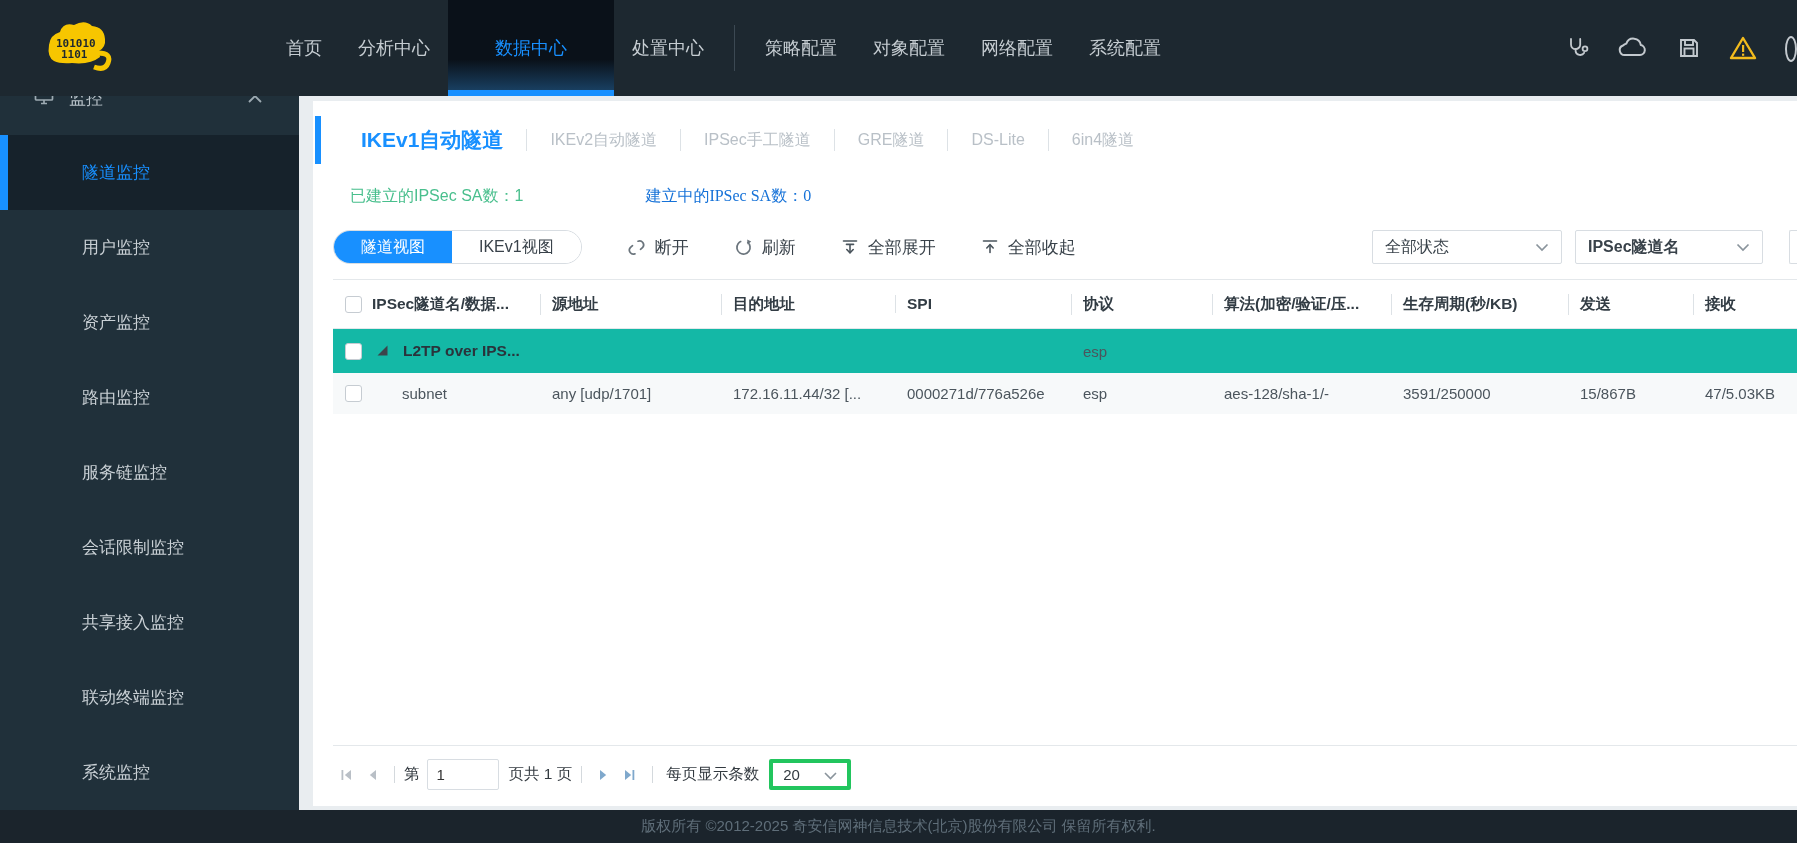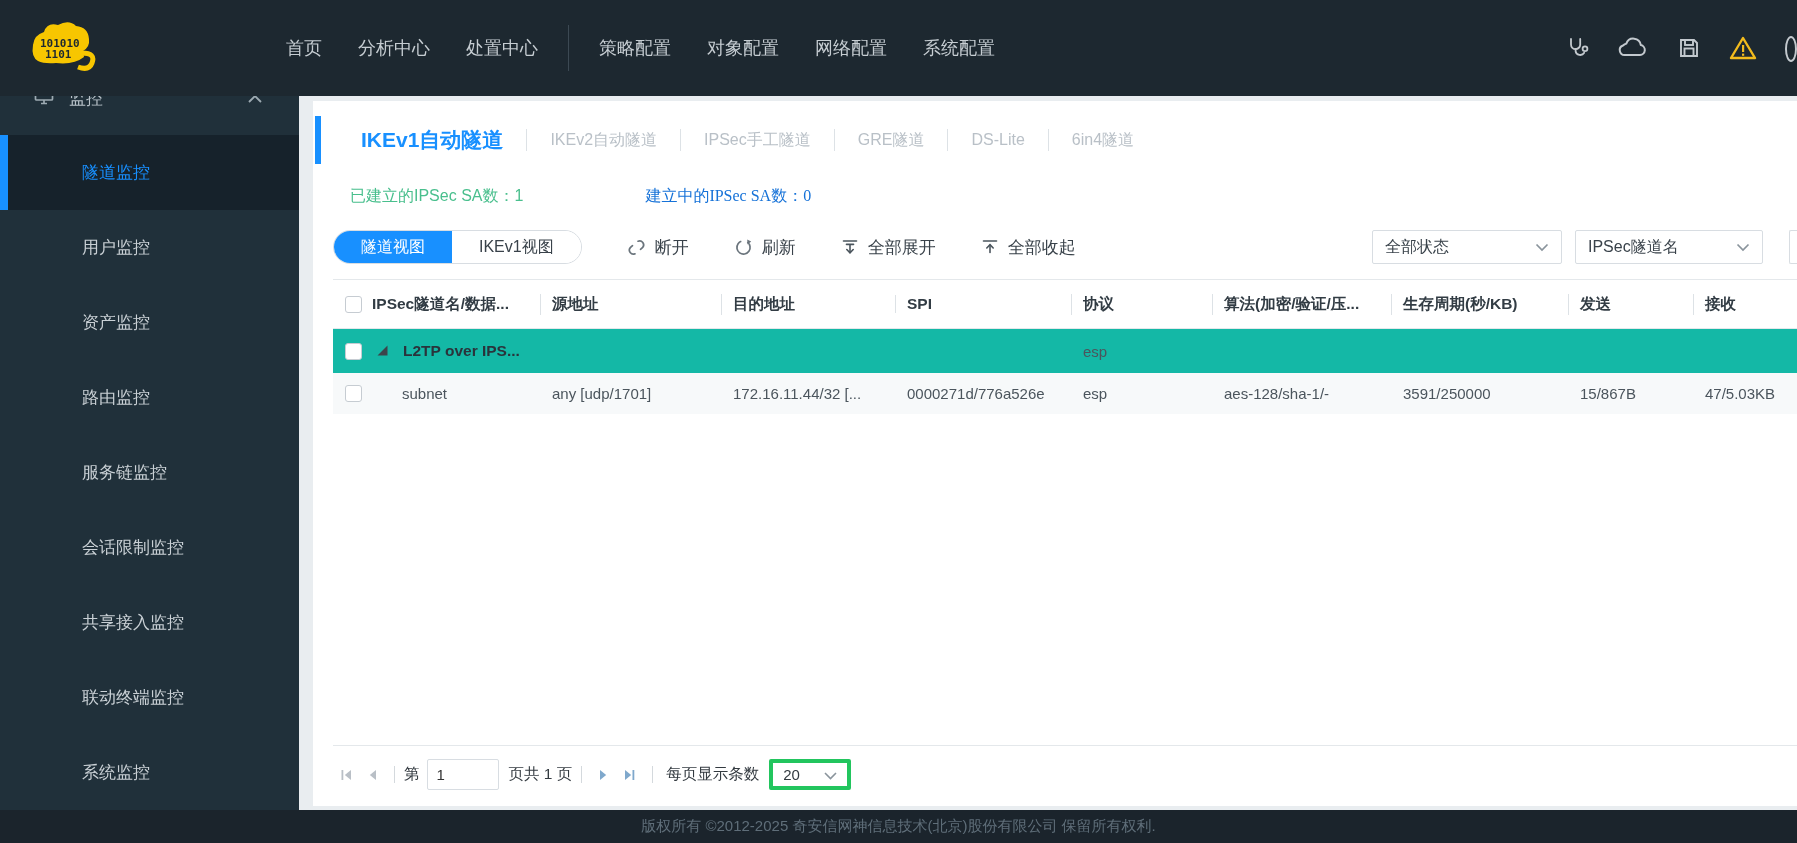--- a/index.html
+++ b/index.html
@@ -5,21 +5,21 @@
   * { margin:0; padding:0; box-sizing:border-box; }
   html,body { width:1797px; height:843px; overflow:hidden; }
   body {
     font-family:"Liberation Sans","DejaVu Sans",sans-serif;
     display:flex; flex-direction:column;
     background:#e9edf0;
   }
 
   
   .topbar { flex:0 0 96px; background:#1d2830; display:flex; align-items:stretch; position:relative; }
-  .brand { display:flex; align-items:center; padding-left:28px; width:268px; flex:0 0 268px; }
+  .brand { display:flex; align-items:center; padding-left:44px; width:268px; flex:0 0 268px; }
   .brand-text { margin-left:14px; }
   .brand-title { font-size:27px; font-weight:bold; color:#f3f5f6; letter-spacing:2px; line-height:1.1; }
   .brand-subtitle { font-size:14px; color:#d9dde0; letter-spacing:7px; margin-top:5px; }
   .nav { display:flex; align-items:stretch; }
   .nav-item { display:flex; align-items:center; padding:0 18px; font-size:18px; color:#c6cdd2; cursor:pointer; position:relative; }
   .nav-item.active {
     padding:0 47px; color:#1890ff;
     background:linear-gradient(180deg,#0a1119 0%,#0a1119 62%,rgba(24,144,255,.30) 100%);
   }
   .nav-item.active::after { content:""; position:absolute; left:0; right:0; bottom:0; height:6px; background:#1890ff; }
@@ -58,21 +58,21 @@
 
   
   .toolbar { display:flex; align-items:center; height:34px; margin:23px 0 0 20px; }
   .seg { display:flex; height:34px; border:1px solid #d8dde2; border-radius:17px; overflow:hidden; background:#fff; }
   .seg-btn { display:flex; align-items:center; padding:0 27px; font-size:16px; cursor:pointer; color:#39424a; background:#fff; }
   .seg-btn.active { background:#1890ff; color:#fff; }
   .action { display:flex; align-items:center; gap:9px; margin-left:45px; font-size:17px; color:#39424a; cursor:pointer; white-space:nowrap; }
   .action svg { display:block; }
   .filters { margin-left:auto; display:flex; align-items:flex-end; gap:13px; }
   .select { width:190px; height:34px; border:1px solid #d8dde2; border-radius:2px; background:#fff; display:flex; align-items:center; justify-content:space-between; padding:0 12px; font-size:16px; color:#39424a; cursor:pointer; }
-  .select.narrow { width:188px; }
+  .select.narrow { width:188px;font-weight:bold; }
   .select-sliver { width:8px; height:34px; border:1px solid #d8dde2; border-right:none; border-radius:2px 0 0 2px; background:#fff; margin-left:13px; }
 
   
   .table { margin:15px 0 0 20px; }
   .t-grid { display:grid; grid-template-columns:207px 181px 174px 176px 141px 179px 177px 125px 1fr; align-items:center; }
   .t-header { height:50px; border-top:1px solid #e4e8eb; border-bottom:1px solid #e4e8eb; }
   .t-header .cell { font-size:15.5px; font-weight:bold; color:#323c44;text-align:center; }
   .cell { padding-left:12px; position:relative; display:flex; align-items:center; gap:10px; white-space:nowrap; overflow:hidden; }
   .t-header .cell:not(:first-child)::before { content:""; position:absolute; left:0; top:50%; transform:translateY(-50%); height:26px; width:1px; background:#dde2e6; }
   .checkbox { flex:0 0 17px; width:17px; height:17px; border:1px solid #c6ccd2; border-radius:3px; background:#fff; cursor:pointer; }
@@ -105,20 +105,21 @@
         <path d="M54 36 q14 0 10 10 q-3 8 -14 4" stroke="#f7c600" stroke-width="5" fill="none"></path>
         <text x="12" y="30" font-size="11" font-weight="bold" fill="#1d2830" font-family="DejaVu Sans Mono,monospace">101010</text>
         <text x="17" y="41" font-size="11" font-weight="bold" fill="#1d2830" font-family="DejaVu Sans Mono,monospace">1101</text>
       </svg>
     </span>
   </div>
 
   <nav class="nav">
     <div class="nav-item">首页</div>
     <div class="nav-item">分析中心</div>
+    <div class="nav-item active">数据中心</div>
     <div class="nav-item">处置中心</div>
     <div class="nav-divider"></div>
     <div class="nav-item">策略配置</div>
     <div class="nav-item">对象配置</div>
     <div class="nav-item">网络配置</div>
     <div class="nav-item">系统配置</div>
   </nav>
 
   <div class="topbar-icons">
     <span class="icn">

